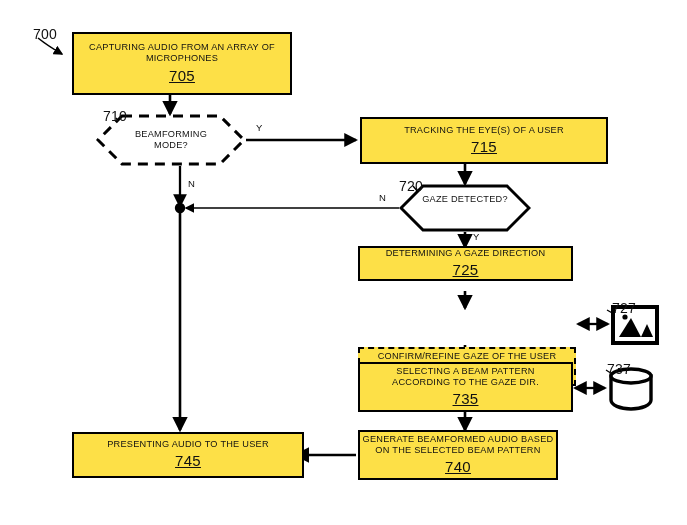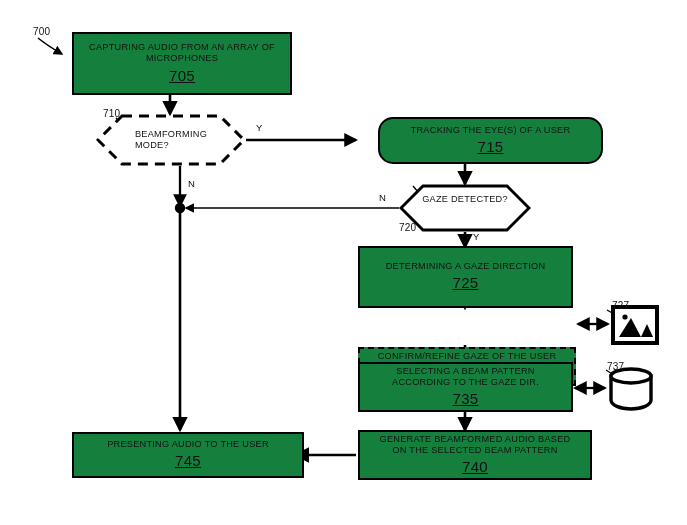--- a/index.html
+++ b/index.html
@@ -23,21 +23,21 @@
     position: absolute;
     left: 0;
     top: 0;
     width: 687px;
     height: 525px;
   }
   
   .node {
     position: absolute;
     box-sizing: border-box;
-    background: #15803d;
+    background: #fde047;
     display: flex;
     flex-direction: column;
     align-items: center;
     justify-content: center;
     text-align: center;
     line-height: 1.22;
     z-index: 5;
   }
   .box {
     border: 2.5px solid #000000;
@@ -59,39 +59,40 @@
     letter-spacing: 0.3px;
     color: #111111;
   }
   
   .hex {
     position: absolute;
     z-index: 5;
     display: flex;
     align-items: center;
     justify-content: center;
+    text-align: center;
   }
   .hex .hex-label {
     position: relative;
     z-index: 2;
     font-size: 9.2px;
     letter-spacing: 0.25px;
     white-space: pre-line;
     line-height: 1.25;
     color: #111111;
   }
   .hex svg {
     position: absolute;
     left: 0;
     top: 0;
   }
   
   .refnum {
     position: absolute;
-    font-size: 10px;
+    font-size: 14px;
     letter-spacing: 0.2px;
     color: #111111;
     z-index: 8;
   }
   
   .branch {
     position: absolute;
     font-size: 9.5px;
     color: #111111;
     z-index: 8;
@@ -168,36 +169,36 @@
     <svg width="150" height="52" viewBox="0 0 150 52" xmlns="http://www.w3.org/2000/svg">
       <polygon points="26,2 124,2 148,26 124,50 26,50 2,26" fill="#ffffff" stroke="#000000" stroke-width="3" stroke-dasharray="10,7" stroke-linejoin="miter"></polygon>
     </svg>
     <div class="hex-label">BEAMFORMING
 MODE?</div>
   </div>
   <div class="refnum" style="left:103px; top:108px;">710</div>
   <div class="branch" style="left:256px; top:122px;">Y</div>
   <div class="branch" style="left:188px; top:178px;">N</div>
 
-  <div class="node box" style="left:378px; top:117px; width:225px; height:47px;border-radius:15px;">
+  <div class="node box" style="left:360px; top:117px; width:248px; height:47px;">
     <div class="label">TRACKING THE EYE(S) OF A USER</div>
     <div class="ref">715</div>
   </div>
 
   <div class="hex" style="left:399px; top:184px; width:132px; height:32px;">
     <svg width="132" height="48" viewBox="0 0 132 48" xmlns="http://www.w3.org/2000/svg">
       <polygon points="24,2 108,2 130,24 108,46 24,46 2,24" fill="#ffffff" stroke="#000000" stroke-width="3" stroke-linejoin="miter"></polygon>
     </svg>
     <div class="hex-label">GAZE DETECTED?</div>
   </div>
-  <div class="refnum" style="left:399px; top:178px;margin-top:44px;">720</div>
+  <div class="refnum" style="left:399px; top:178px;">720</div>
   <div class="branch" style="left:379px; top:192px;">N</div>
   <div class="branch" style="left:473px; top:231px;">Y</div>
 
-  <div class="node box" style="left:358px; top:246px; width:215px; height:62px;">
+  <div class="node box" style="left:358px; top:246px; width:215px; height:35px;">
     <div class="label">DETERMINING A GAZE DIRECTION</div>
     <div class="ref">725</div>
   </div>
 
   <div class="node box-dashed" style="left:358px; top:307px; width:218px; height:39px;">
     <div class="label">CONFIRM/REFINE GAZE OF THE USER</div>
     <div class="ref">450</div>
   </div>
 
   <div class="icon-wrap" style="left:611px; top:305px;">
@@ -217,21 +218,21 @@
   </div>
 
   <div class="icon-wrap" style="left:607px; top:366px;">
     <svg width="48" height="46" viewBox="0 0 48 46" xmlns="http://www.w3.org/2000/svg">
       <path d="M 4 10 L 4 34 C 4 39 13 43 24 43 C 35 43 44 39 44 34 L 44 10 Z" fill="#ffffff" stroke="#000000" stroke-width="3.4"></path>
       <ellipse cx="24" cy="10" rx="20" ry="7" fill="#ffffff" stroke="#000000" stroke-width="3.4"></ellipse>
     </svg>
   </div>
   <div class="refnum" style="left:607px; top:361px;">737</div>
 
-  <div class="node box" style="left:358px; top:430px; width:234px; height:50px;">
+  <div class="node box" style="left:358px; top:430px; width:200px; height:50px;">
     <div class="label">GENERATE BEAMFORMED AUDIO BASED
 ON THE SELECTED BEAM PATTERN</div>
     <div class="ref">740</div>
   </div>
 
   <div class="node box" style="left:72px; top:432px; width:232px; height:46px;">
     <div class="label">PRESENTING AUDIO TO THE USER</div>
     <div class="ref">745</div>
   </div>
 

